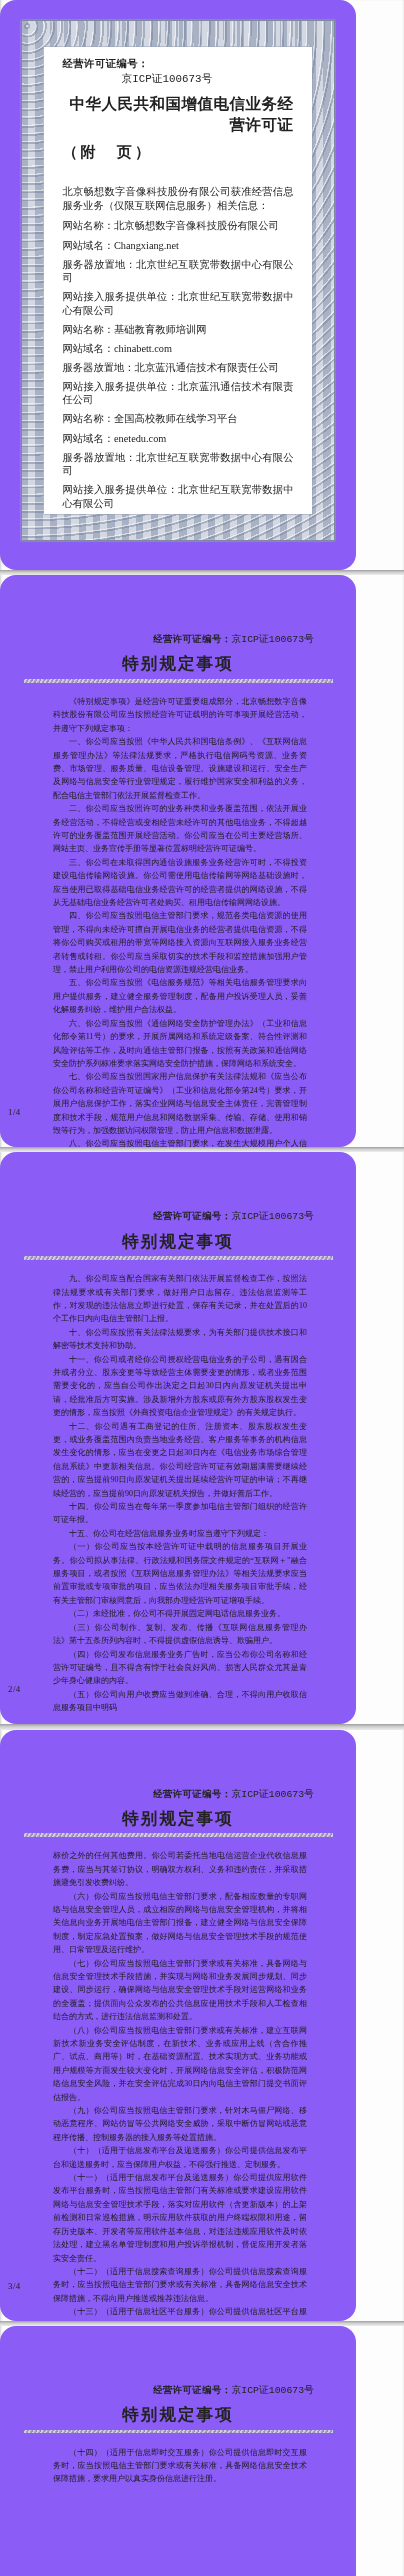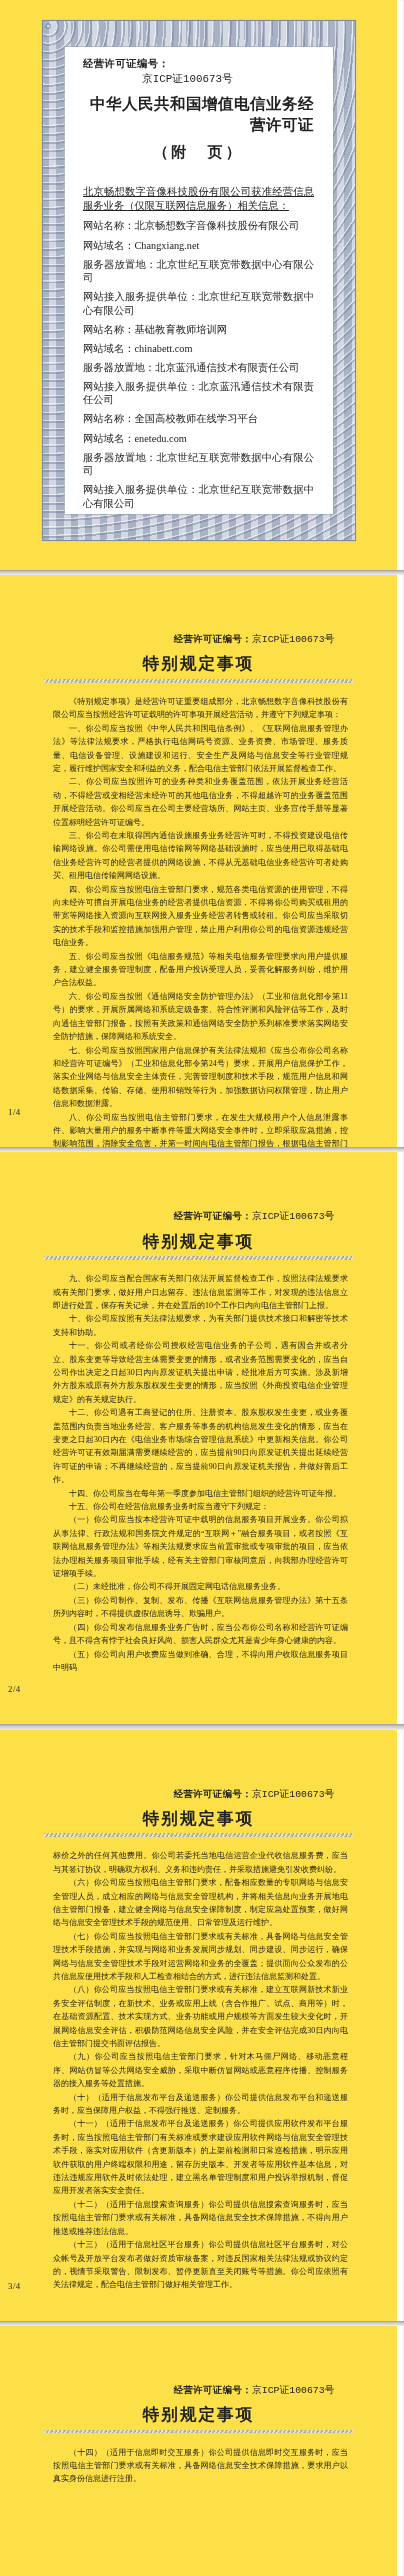--- a/index.html
+++ b/index.html
@@ -1,39 +1,39 @@
 <!DOCTYPE html>
 <html style="font-size:8.2px"><head>
 <meta charset="utf-8">
 <style>
   html,body { margin:0; padding:0; background:#f2f2f2; }
   body { width:405px; font-family:"Liberation Serif","DejaVu Serif",serif; color:#222; }
   .canvas { width:405px; box-shadow: inset 2.6px 0 3.1px -2.6px rgba(0,0,0,.35), inset -2.6px 0 3.1px -2.6px rgba(0,0,0,.35); background:#fdfdfd; }
-  .page { position:relative; width:397px; background:#fde047; overflow:hidden; }
+  .page { position:relative; width:356px; background:#8b5cf6; overflow:hidden;border-radius:16px; }
   .page-sep { height:5.2px; background:linear-gradient(#9e9e9e, #cfcfcf 45%, #ececec); }
 
   
   .cert-frame {
     position:relative; margin:19.6px auto 0; width:314px; height:521px;
     background:
       repeating-radial-gradient(circle at 6.2px 6.2px, rgba(255,255,255,.55) 0 1px, rgba(110,123,150,.45) 1.5px 3.1px, rgba(255,255,255,0) 3.1px 8.2px),
       repeating-linear-gradient(90deg, #a9b2c4 0 7.2px, #d3d8e2 7.2px 14.4px);
     box-shadow: inset 0 0 0 1px #7e8aa0, 0 0 1.5px #c2c2c2;
   }
   .cert-corner { position:absolute; width:34px; height:39px;
     background: radial-gradient(circle at 50% 45%, #masked 0, #6f7c96 0 6.2px, #b7bfcf 6.7px 12.4px, #7e8aa0 13px 15.5px, rgba(0,0,0,0) 16px); }
   .cert-corner.tl{left:0;top:0} .cert-corner.tr{right:0;top:0}
   .cert-corner.bl{left:0;bottom:0} .cert-corner.br{right:0;bottom:0}
   .cert-inner { position:absolute; left:23px; right:23px; top:27px; bottom:27px;
     background:#fff; box-shadow:0 0 0 0.5px #96a0b4; padding:10.3px 18.5px 0 18.5px; box-sizing:border-box; }
   .cert-lic-label { font-size:10.3px; font-weight:bold; letter-spacing:0.5px; }
   .cert-lic-number { font-size:10.8px; margin:1px 0 0 59px; font-family:"Liberation Mono","DejaVu Sans Mono",monospace; }
   .cert-title { text-align:right; font-size:15.5px; font-weight:bold; margin-top:8.2px; letter-spacing:0.5px; }
-  .cert-subtitle { text-align:center; font-size:15px; font-weight:bold; margin-top:7.2px; letter-spacing:3.1px; }
-  .cert-intro { font-size:10.3px; line-height:14px; margin-top:23px; text-align:justify;text-decoration:underline; }
+  .cert-subtitle { font-size:15px; font-weight:bold; margin-top:7.2px; letter-spacing:3.1px; }
+  .cert-intro { font-size:10.3px; line-height:14px; margin-top:23px; text-align:justify; }
   .cert-fields { margin-top:6.2px; }
   .field-line { font-size:10.3px; line-height:13.4px; margin-top:5.7px; text-align:justify; }
 
   
   .prov-header { padding-top:58px; margin-left:111px; font-size:9.3px; font-weight:bold; letter-spacing:0.5px;text-align:center; }
   .prov-header .num { font-weight:normal; font-size:9.8px; letter-spacing:0; font-family:"Liberation Mono","DejaVu Sans Mono",monospace; }
   .prov-title { text-align:center; font-size:16.5px; font-weight:bold; letter-spacing:2.1px; margin-top:7.2px; }
   .title-underline { width:309px; height:3.6px; margin:3.6px auto 12.4px auto;
     background: repeating-linear-gradient(120deg, #9a9a9a 0 1px, #e6e6e6 1px 2.6px, #b5b5b5 2.6px 3.6px); opacity:.8; }
   .prov-body { margin:0 49px 0 53px; font-size:8px; line-height:13.4px; text-align:justify; color:#1c1c1c; }

